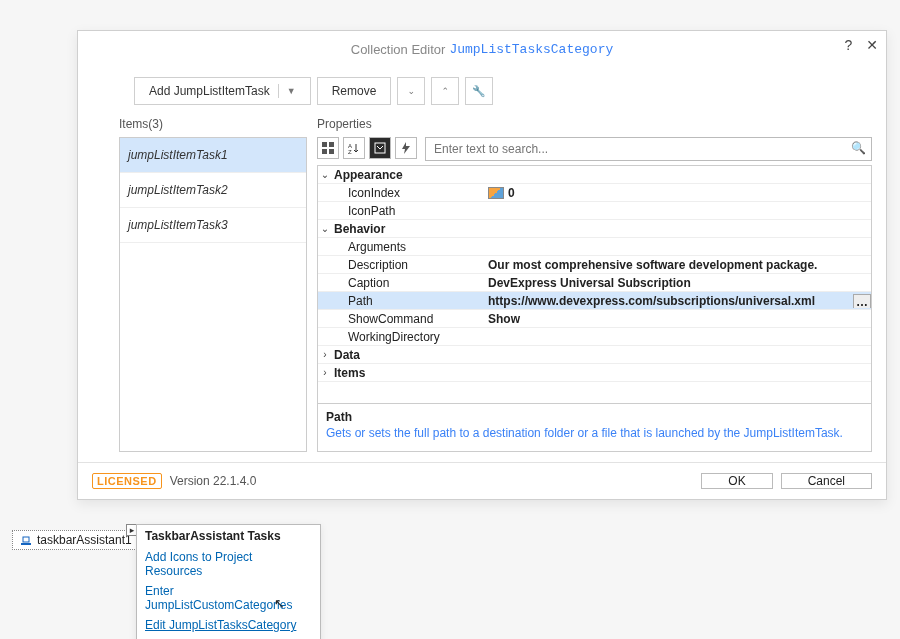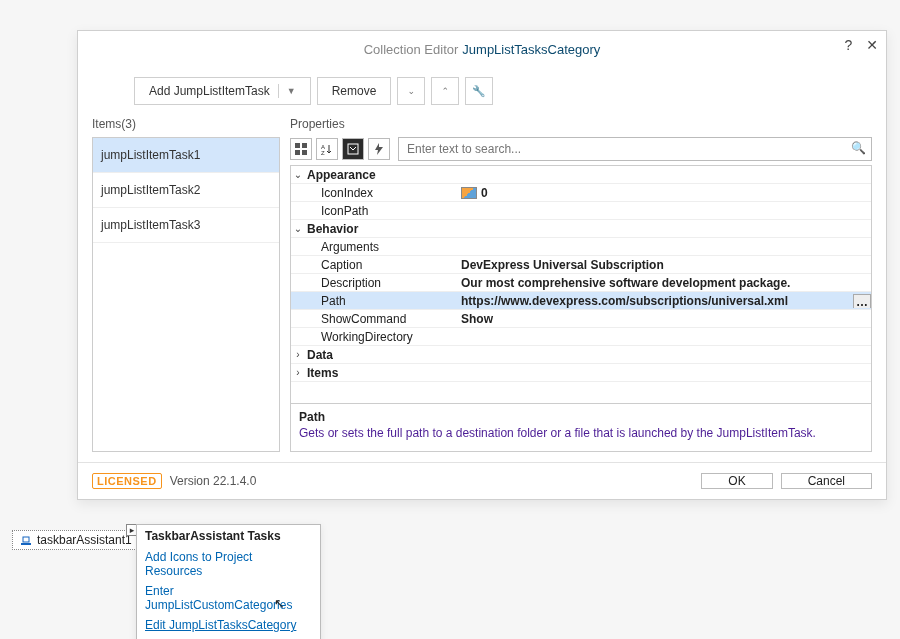--- a/index.html
+++ b/index.html
@@ -29,21 +29,21 @@
   .titlebar {
     display: flex;
     align-items: center;
     justify-content: center;
     height: 36px;
     position: relative;
     color: #555;
     font-size: 13px;
   }
   .titlebar .title-light { color: #888; margin-right: 4px; }
-  .titlebar .title-bold { color: #0c4a6e; font-weight: 500; }
+  .titlebar .title-bold { color: #3b82f6; font-weight: 500; font-family: Liberation Mono, monospace; }
   .titlebar .wincontrols {
     position: absolute;
     right: 8px;
     top: 6px;
     display: flex;
     gap: 14px;
     color: #444;
     font-size: 14px;
   }
   .titlebar .wincontrols span { cursor: default; }
@@ -78,20 +78,21 @@
     display: flex;
     align-items: center;
     color: #777;
     font-size: 9px;
   }
   .sections {
     display: flex;
     gap: 10px;
     flex: 1;
     min-height: 0;
+    margin-left: 27px;
   }
   .left-col {
     width: 188px;
     display: flex;
     flex-direction: column;
   }
   .right-col {
     flex: 1;
     display: flex;
     flex-direction: column;
@@ -99,28 +100,29 @@
   }
   .sec-label { color: #555; margin-bottom: 6px; }
   .items-list {
     border: 1px solid #ccc;
     flex: 1;
   }
   .list-item {
     padding: 10px 8px;
     border-bottom: 1px solid #eee;
     color: #333;
+    font-style: italic;
   }
   .list-item.selected {
     background: #d3e6fb;
   }
   .prop-toolbar {
     display: flex;
     gap: 4px;
-    align-items: center;
+    align-items: flex-start;
     margin-bottom: 4px;
   }
   .pg-btn {
     width: 22px;
     height: 22px;
     border: 1px solid #bbb;
     background: #fff;
     display: flex;
     align-items: center;
     justify-content: center;
@@ -218,21 +220,21 @@
     vertical-align: middle;
     margin-right: 4px;
   }
   .desc-pane {
     border-top: 1px solid #ccc;
     padding: 6px 8px 10px 8px;
     background: #fff;
     min-height: 48px;
   }
   .desc-pane .d-name { font-weight: bold; margin-bottom: 2px; }
-  .desc-pane .d-text { color: #4c1d95; }
+  .desc-pane .d-text { color: #3b82f6; }
   .footer {
     border-top: 1px solid #e2e2e2;
     padding: 10px 14px;
     display: flex;
     align-items: center;
   }
   .licensed {
     color: #f7941d;
     font-weight: bold;
     border: 1px solid #f7941d;
@@ -410,27 +412,27 @@
                 <span class="expander">⌄</span>
                 <span class="name-cell">Behavior</span>
               </div>
               <div class="prop-row">
                 <span class="expander"></span>
                 <span class="name-cell indent">Arguments</span>
                 <span class="val-cell"><span></span></span>
               </div>
               <div class="prop-row bold">
                 <span class="expander"></span>
+                <span class="name-cell indent">Description</span>
+                <span class="val-cell"><span>Our most comprehensive software development package.</span></span>
+              </div>
+              <div class="prop-row bold">
+                <span class="expander"></span>
                 <span class="name-cell indent">Caption</span>
                 <span class="val-cell"><span>DevExpress Universal Subscription</span></span>
-              </div>
-              <div class="prop-row bold">
-                <span class="expander"></span>
-                <span class="name-cell indent">Description</span>
-                <span class="val-cell"><span>Our most comprehensive software development package.</span></span>
               </div>
               <div class="prop-row bold selected">
                 <span class="expander"></span>
                 <span class="name-cell indent">Path</span>
                 <span class="val-cell"><span>https://www.devexpress.com/subscriptions/universal.xml</span><span class="val-ellips-btn">…</span></span>
               </div>
               <div class="prop-row bold">
                 <span class="expander"></span>
                 <span class="name-cell indent">ShowCommand</span>
                 <span class="val-cell"><span>Show</span></span>

